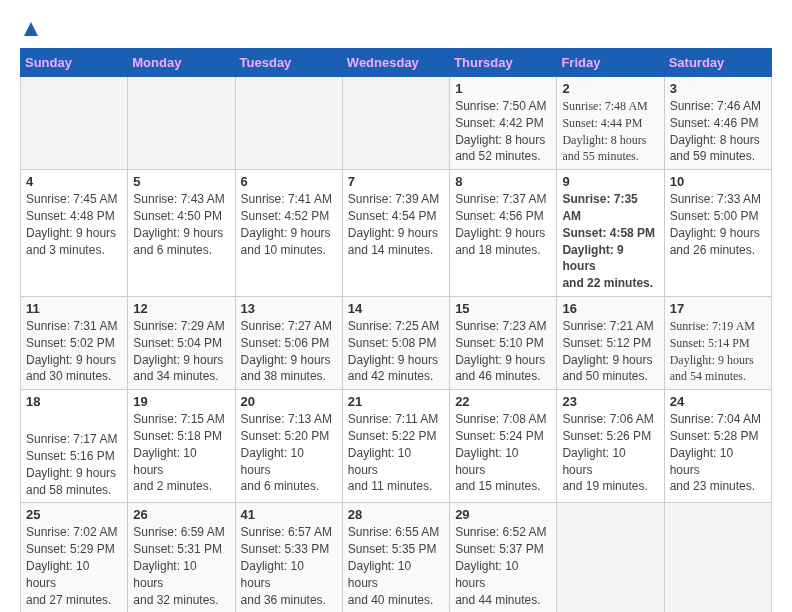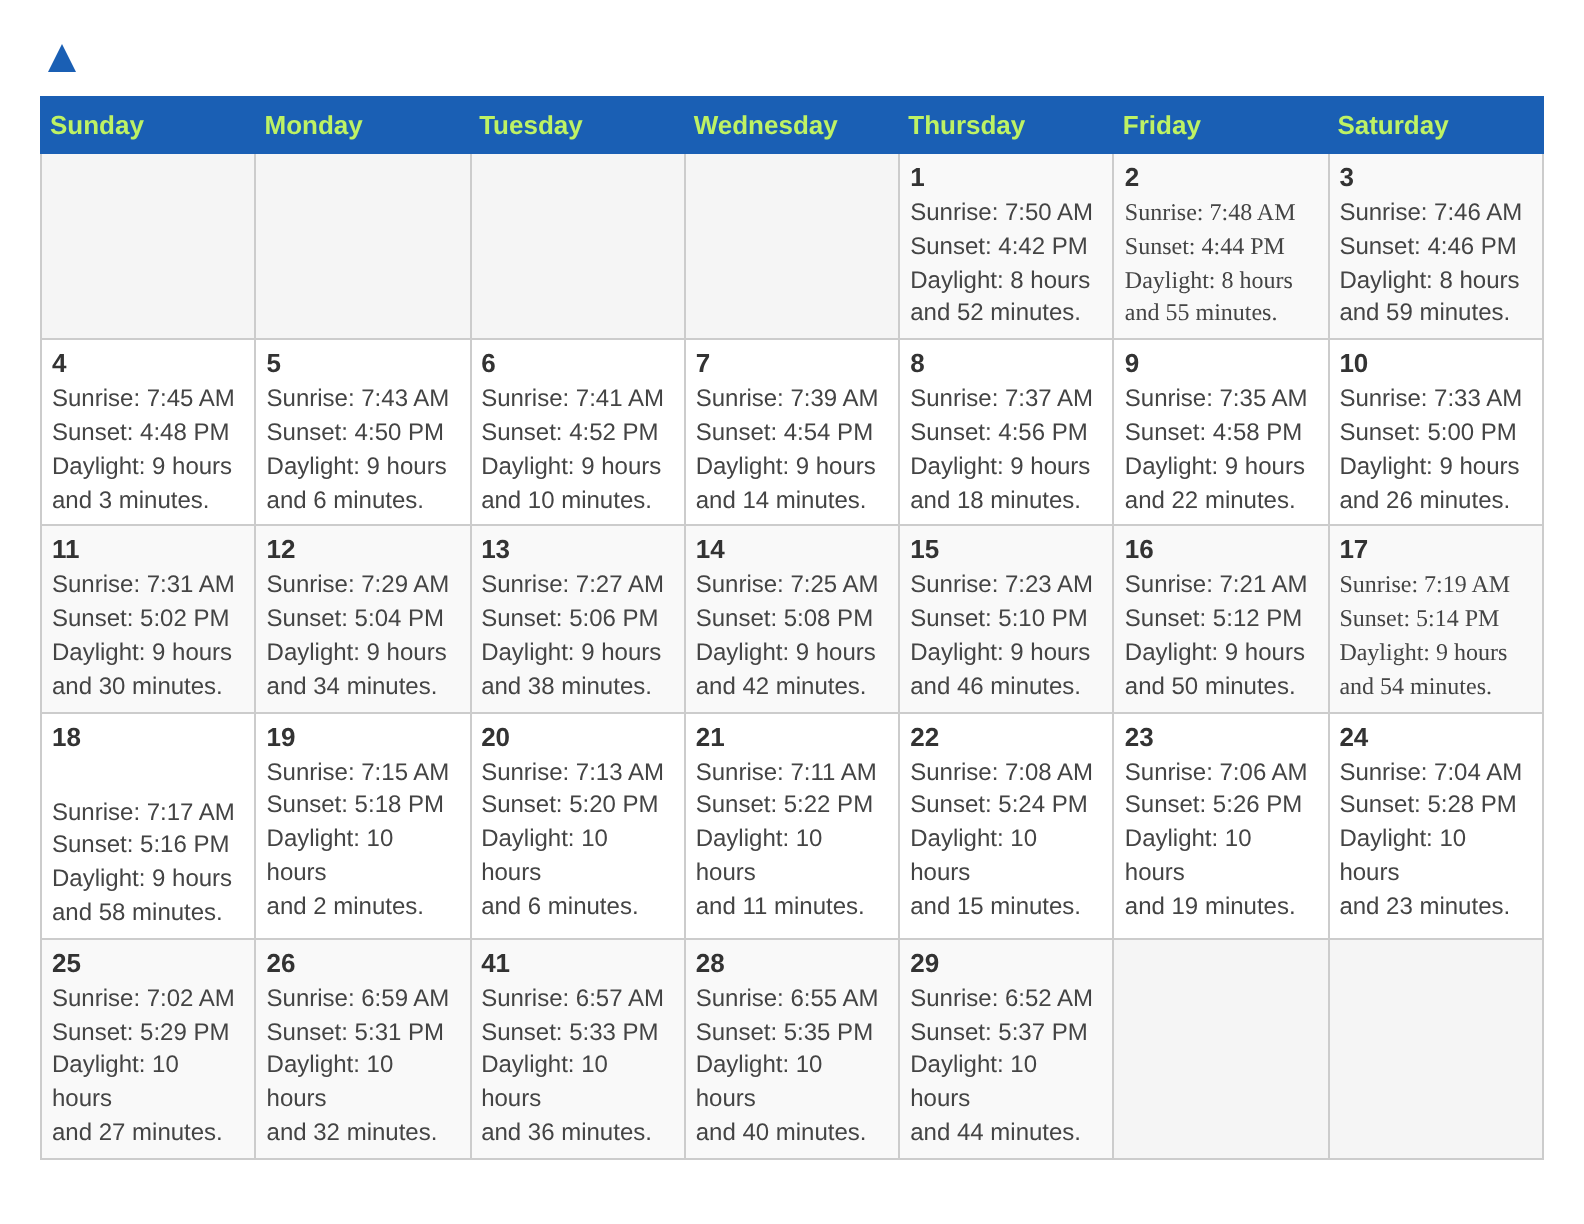--- a/index.html
+++ b/index.html
@@ -47,21 +47,21 @@
       color: #555;
       margin-top: 2px;
     }
     .calendar {
       width: 100%;
       border-collapse: collapse;
       border: 1px solid #ccc;
     }
     .calendar th {
       background-color: #1a5fb4;
-      color: #bef264;
+      color: #f0abfc;
       font-size: 13px;
       font-weight: bold;
       padding: 6px 4px;
       text-align: left;
       border: 1px solid #1a5fb4;
     }
     .calendar td {
       vertical-align: top;
       border: 1px solid #ccc;
       padding: 4px 5px;
@@ -183,21 +183,21 @@
         </td>
         <td>
           <span class="day-number">8</span>
           <div class="day-info" style="white-space: pre-line;">Sunrise: 7:37 AM
 Sunset: 4:56 PM
 Daylight: 9 hours
 and 18 minutes.</div>
         </td>
         <td>
           <span class="day-number">9</span>
-          <div class="day-info" style="white-space: pre-line;">Sunrise: 7:35 AM
+          <div class="day-info" style="white-space: pre-line; font-weight: bold;">Sunrise: 7:35 AM
 Sunset: 4:58 PM
 Daylight: 9 hours
 and 22 minutes.</div>
         </td>
         <td>
           <span class="day-number">10</span>
           <div class="day-info" style="white-space: pre-line;">Sunrise: 7:33 AM
 Sunset: 5:00 PM
 Daylight: 9 hours
 and 26 minutes.</div>

